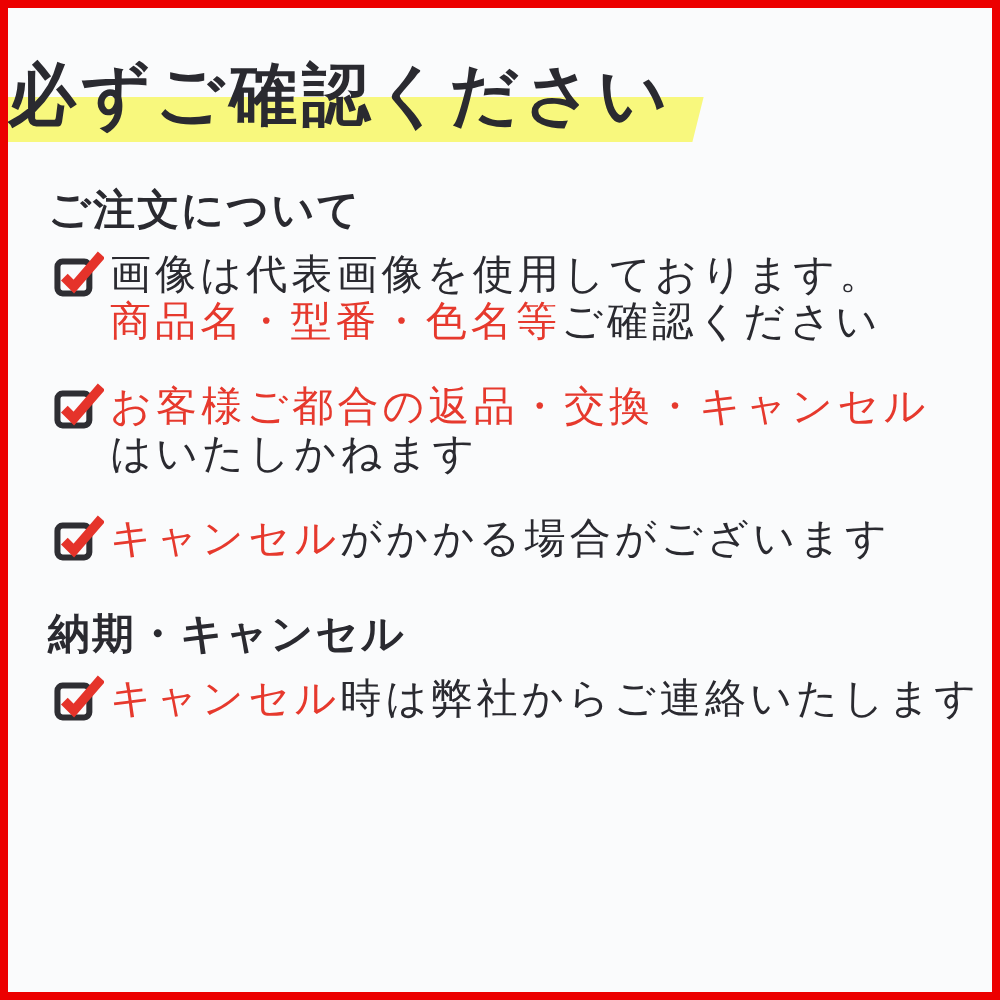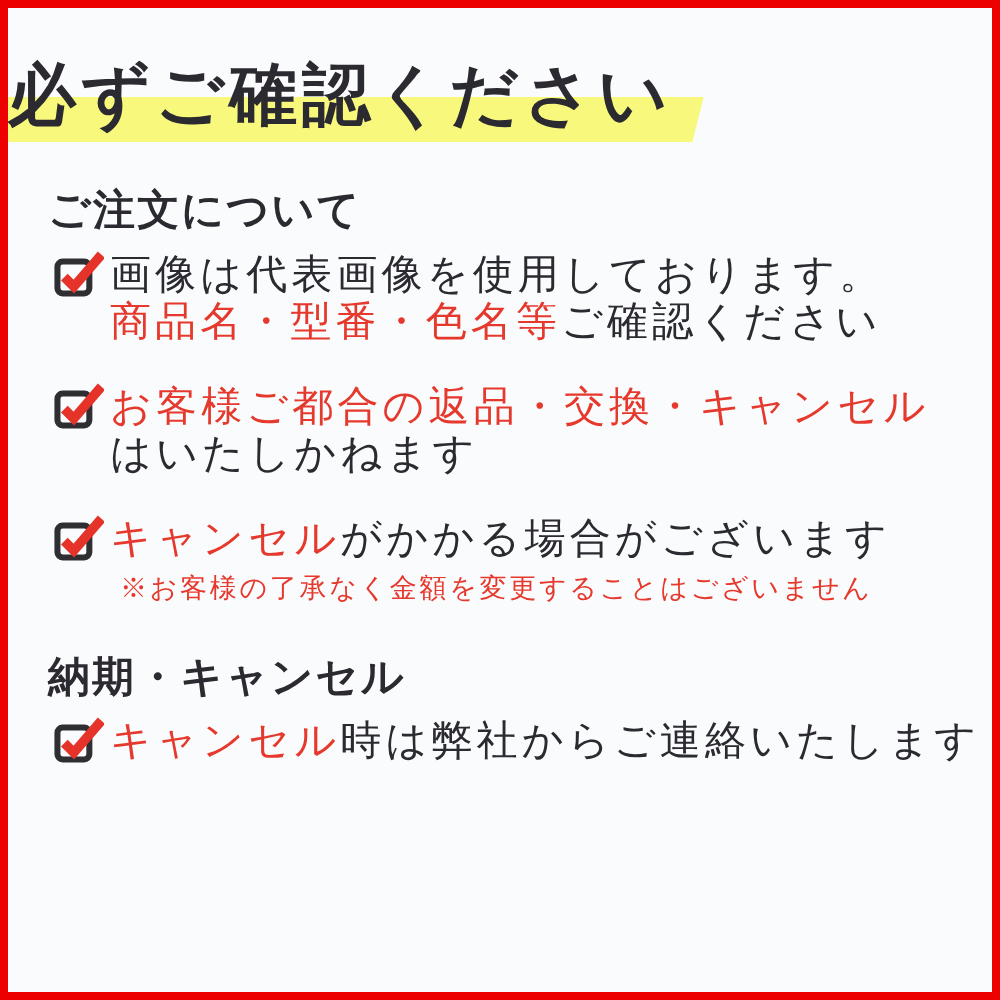--- a/index.html
+++ b/index.html
@@ -102,21 +102,20 @@
 
   <div class="item">
     <span class="cb">
       <svg viewBox="0 0 58 52" aria-hidden="true">
         <rect x="4" y="11" width="37" height="37" rx="6" fill="none" stroke="#2e2e33" stroke-width="7"></rect>
         <path d="M12 29 L23 40 L55 3" fill="none" stroke="#e5332a" stroke-width="11"></path>
       </svg>
     </span>
     <div class="item-lines">
       <div class="line"><span class="red">キャンセル</span><span>がかかる場合がございます</span></div>
-      <div class="line note red">※お客様の了承なく金額を変更することはございません</div>
     </div>
   </div>
 </section>
 
 <section>
   <h2 class="sec-heading">納期・キャンセル</h2>
 
 
   <div class="item">
     <span class="cb">

